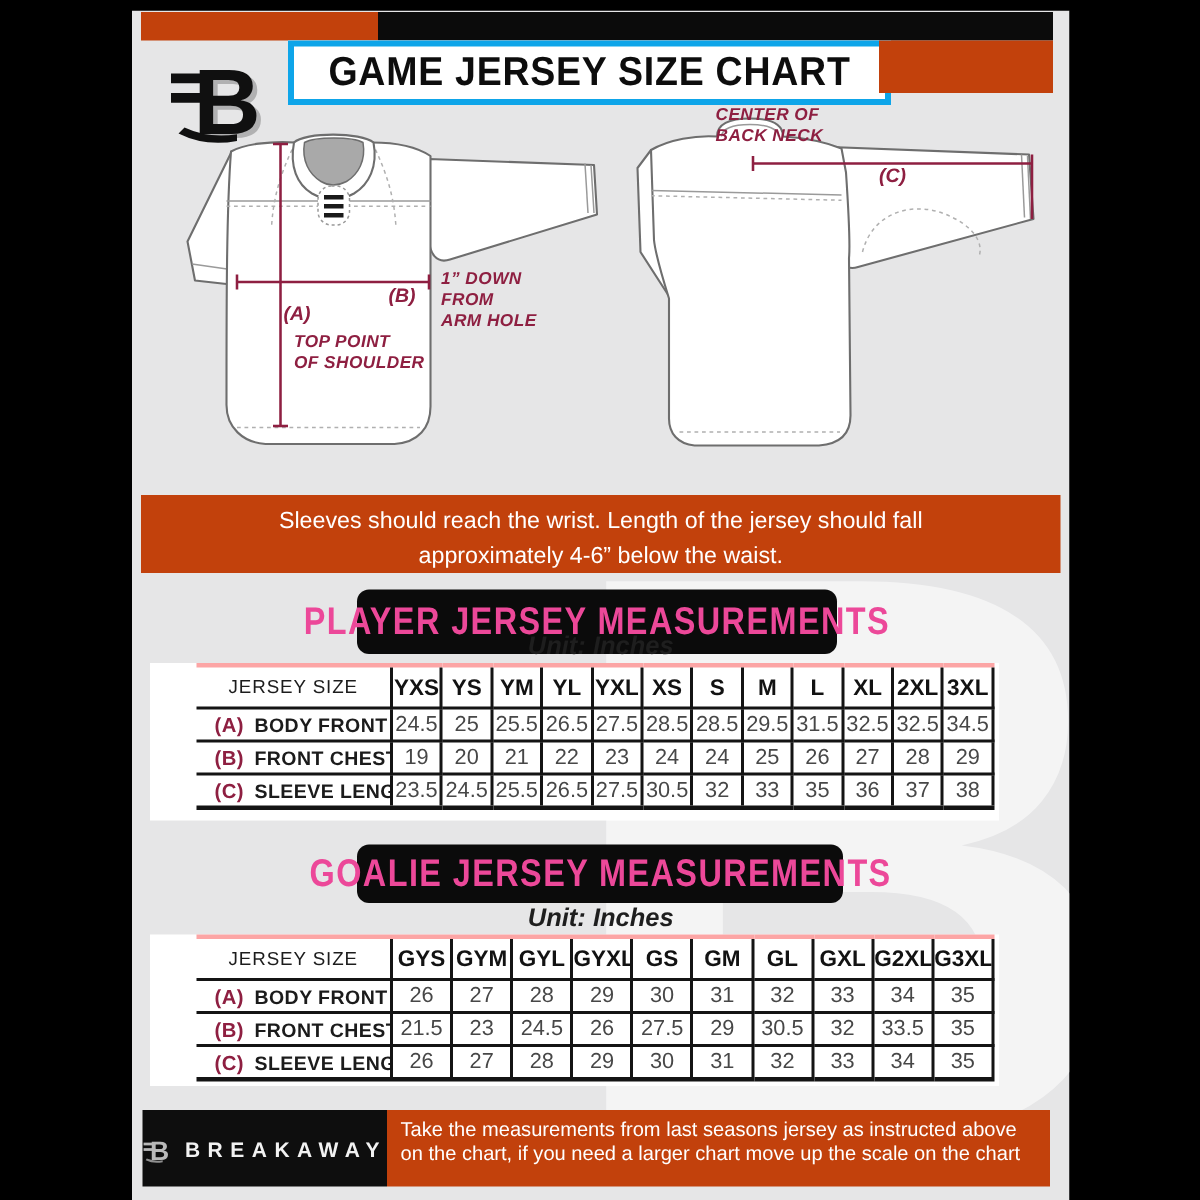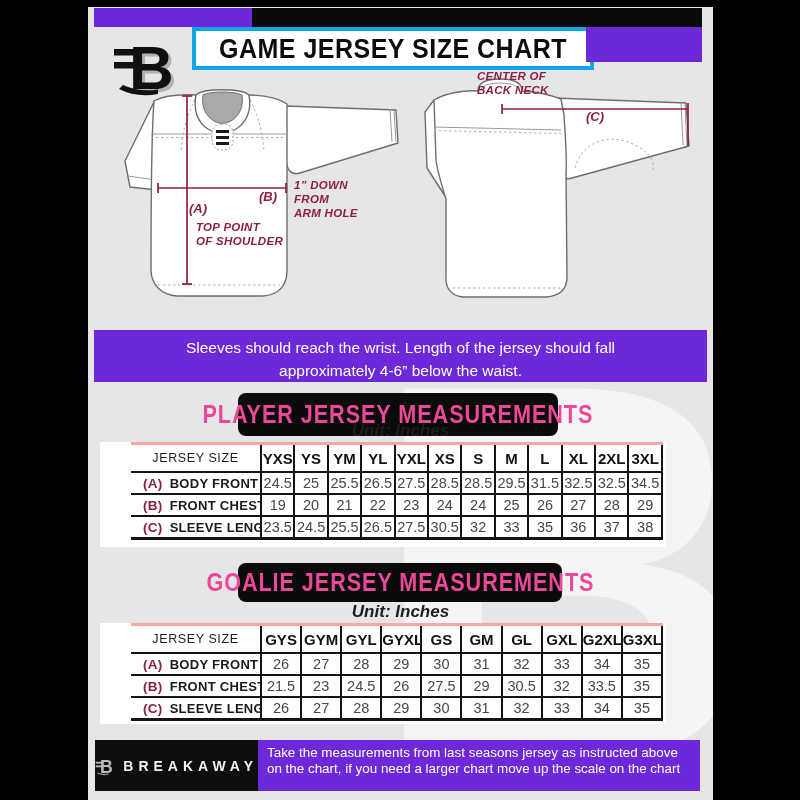--- a/index.html
+++ b/index.html
@@ -6,21 +6,21 @@
   #canvas{position:relative;width:800px;height:800px;background:#000;overflow:hidden;
           font-family:"Liberation Sans",sans-serif;}
   .content-bg{position:absolute;left:88px;top:7px;width:625px;height:793px;background:#e6e6e7;z-index:0;}
   .watermark{position:absolute;left:368px;top:362px;width:420px;font-size:540px;line-height:.78;
              font-weight:bold;color:rgba(255,255,255,.55);z-index:1;letter-spacing:-10px;}
   .frame-left{position:absolute;left:0;top:0;width:88px;height:800px;background:#000;z-index:6;}
   .frame-right{position:absolute;left:713px;top:0;width:87px;height:800px;background:#000;z-index:6;}
   .frame-top{position:absolute;left:88px;top:0;width:625px;height:7px;background:#000;z-index:6;}
 
   .abs{position:absolute;z-index:2;}
-  .maroon{background:#6d28d9;}
+  .maroon{background:#c2410c;}
   .blackbar{background:#0b0b0b;}
 
   
   .topbar-maroon{left:94px;top:8px;width:158px;height:19px;}
   .topbar-black{left:252px;top:8px;width:450px;height:19px;}
   .title-band{left:192px;top:27px;width:394px;height:35px;background:#fff;border:4px solid #0ea5e9;
               display:flex;align-items:center;justify-content:center;}
   .title-band span{font-size:25px;font-weight:800;color:#0d0d0d;letter-spacing:.5px;transform:scaleY(1.08);white-space:nowrap;}
   .title-maroon-block{left:586px;top:27px;width:116px;height:35px;}
   .logo-main{left:110px;top:22px;width:78px;height:80px;}

